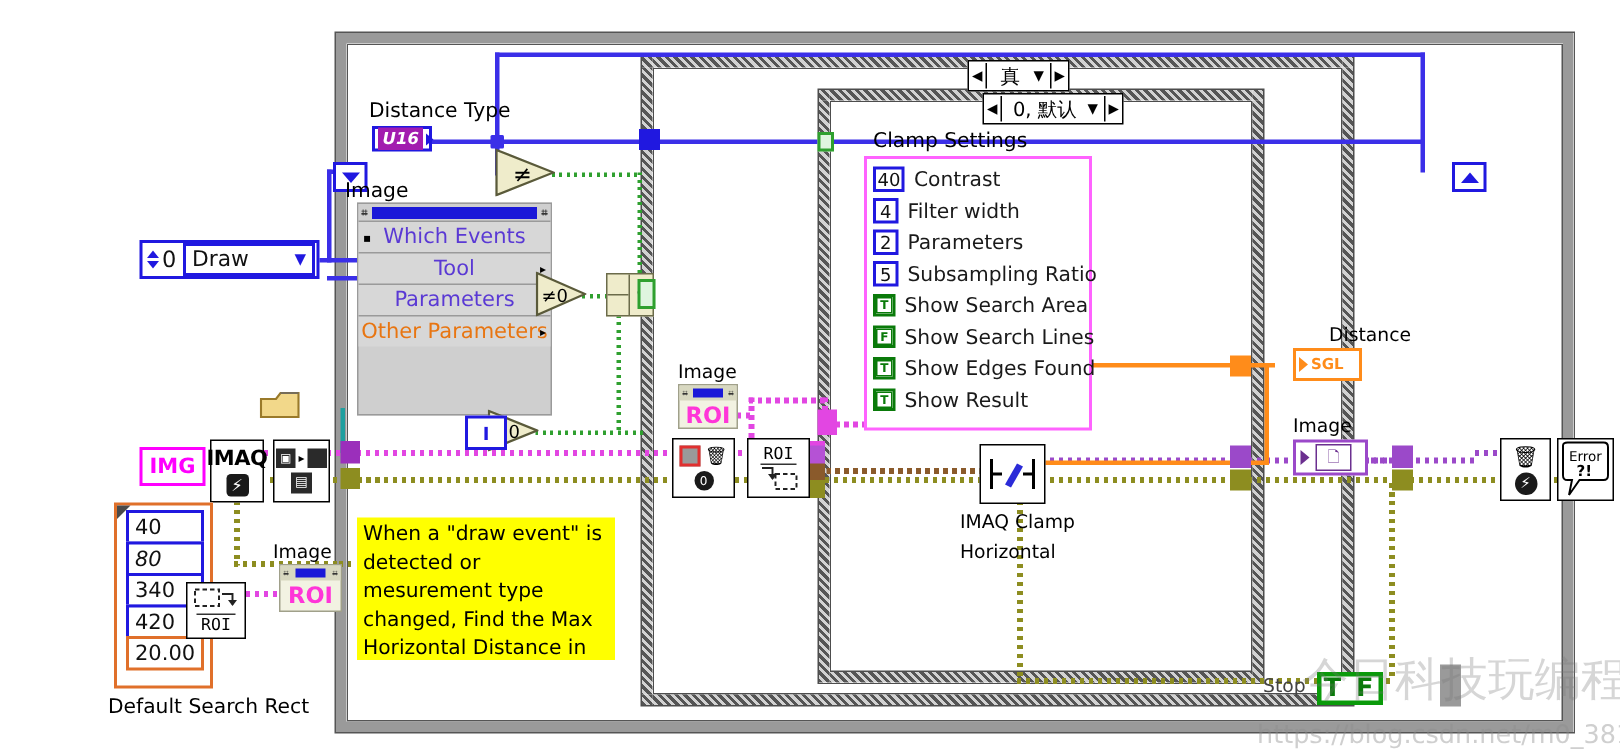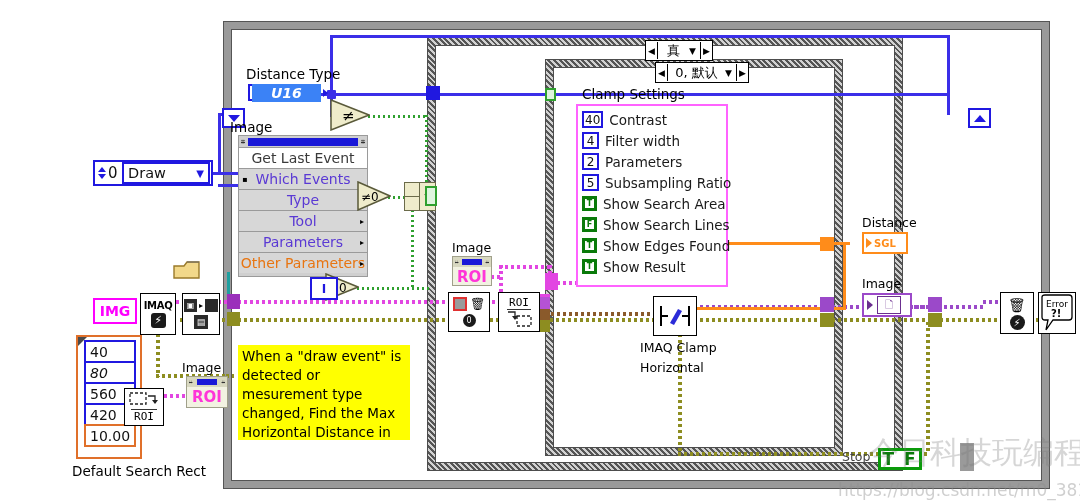--- a/index.html
+++ b/index.html
@@ -20,22 +20,22 @@
   .casesel .ar{width:11px;height:17px;display:flex;align-items:center;justify-content:center;
            font-size:9px;border-right:1px solid #000;}
   .casesel .ar.r{border-right:none;border-left:1px solid #000;}
   .casesel .lbl{flex:1;text-align:center;padding:0 4px;white-space:nowrap;}
   .casesel .dn{font-size:9px;padding-right:4px;}
   
   .lab{position:absolute;font-size:13.5px;color:#000;white-space:nowrap;}
   .lab.sm{font-size:12.5px;}
   .u16{position:absolute;border:2px solid #2018e0;background:#fff;height:17px;
        display:flex;align-items:center;box-sizing:border-box;}
-  .u16 i{display:block;background:#3b82f6;color:#fff;font-size:14px;font-weight:bold;
-       padding:1px 19px;margin:1px 2px;letter-spacing:0;}
+  .u16 i{display:block;background:#a21caf;color:#fff;font-size:11px;font-weight:bold;
+       padding:1px 3px;margin:1px 2px;letter-spacing:0;}
   .u16 .tri{width:0;height:0;border-left:5px solid #2018e0;border-top:4px solid transparent;
        border-bottom:4px solid transparent;}
   
   .w{position:absolute;}
   .wh{height:3px;} .wv{width:3px;}
   .blue{background:#3b2fe8;}
   .orange{background:#ff8c1a;}
   .teal{background:#1f9f9f;}
   .dotgreen{background:repeating-linear-gradient(90deg,#2fa02f 0 2px,transparent 2px 5px);}
   .dotgreenV{background:repeating-linear-gradient(180deg,#2fa02f 0 2px,transparent 2px 5px);}
@@ -206,30 +206,23 @@
     </div>
   </div>
 
   <div class="lab" style="left:230px;top:119px;">Image</div>
   <div class="evt" style="left:238px;top:135px;width:130px;height:142px;">
     <div class="bar">
       <s class="gl">⌗</s>
       <div class="inner"></div>
       <s class="gl">⌗</s>
     </div>
-    <div class="row white">
-      <span>Get Last Event</span>
-    </div>
     <div class="row grey">
       <span class="larr">▪</span>
       <span>Which Events</span>
-    </div>
-    <div class="row grey">
-      <span>Type</span>
-      <span class="arr">▸</span>
     </div>
     <div class="row grey">
       <span>Tool</span>
       <span class="arr">▸</span>
     </div>
     <div class="row grey">
       <span>Parameters</span>
       <span class="arr">▸</span>
     </div>
     <div class="row grey ora">
@@ -339,44 +332,44 @@
       <path d="M2 8 L12 8 L15 4 L27 4 L27 20 L2 20 Z" fill="#f2d88a" stroke="#9a7a2a" stroke-width="1.4"></path>
       <path d="M15 4 L27 4" stroke="#6a6a6a" stroke-width="1"></path>
     </svg>
   </div>
 
   <div class="imgname" style="left:93px;top:298px;width:40px;height:22px;">
     <span>IMG</span>
   </div>
 
   <div class="imaqIcon" style="left:140px;top:293px;width:36px;height:42px;">
-    <div style="font-size:10px;font-weight:bold;color:#000;letter-spacing:-.3px;">IMAQ</div>
+    <div style="font-size:14px;font-weight:bold;color:#000;letter-spacing:-.3px;">IMAQ</div>
     <div style="width:15px;height:15px;border-radius:3px;background:#1a1a1a;color:#fff;font-size:11px;
                 display:flex;align-items:center;justify-content:center;margin-top:2px;">⚡</div>
   </div>
 
   <div class="imaqIcon" style="left:182px;top:293px;width:38px;height:42px;">
     <div style="display:flex;align-items:center;gap:2px;">
       <div style="width:13px;height:13px;background:#2a2a2a;color:#fff;font-size:8px;display:flex;
                   align-items:center;justify-content:center;">▣</div>
       <div style="font-size:8px;">▸</div>
       <div style="width:13px;height:13px;background:#2a2a2a;"></div>
     </div>
     <div style="width:14px;height:14px;background:#2a2a2a;color:#fff;font-size:9px;
                 display:flex;align-items:center;justify-content:center;margin-top:3px;">▤</div>
   </div>
 
   <div class="arrshell" style="left:76px;top:335px;width:66px;height:124px;">
     <div class="corner"></div>
     <div style="position:absolute;left:6px;top:3px;">
       <div class="el">40</div>
       <div class="el" style="margin-top:-2px;font-style:italic;">80</div>
-      <div class="el" style="margin-top:-2px;">560</div>
+      <div class="el" style="margin-top:-2px;">340</div>
       <div class="el" style="margin-top:-2px;">420</div>
-      <div class="el last" style="margin-top:-2px;">10.00</div>
+      <div class="el last" style="margin-top:-2px;">20.00</div>
     </div>
   </div>
   <div class="lab" style="left:72px;top:463px;">Default Search Rect</div>
 
   <div class="node" style="left:124px;top:388px;width:40px;height:38px;flex-direction:column;">
     <svg width="30" height="16">
       <rect x="1" y="2" width="16" height="11" fill="none" stroke="#222" stroke-width="1.3" stroke-dasharray="3,2"></rect>
       <path d="M19 5 L26 5 L26 12" fill="none" stroke="#222" stroke-width="1.3"></path>
       <path d="M23 9 L26 13 L29 9" fill="#222"></path>
     </svg>
@@ -429,21 +422,21 @@
   <div class="node" style="left:653px;top:296px;width:44px;height:40px;">
     <svg width="34" height="26">
       <path d="M3 3 L3 23 M31 3 L31 23" stroke="#000" stroke-width="2"></path>
       <path d="M3 13 L10 13 M24 13 L31 13" stroke="#000" stroke-width="2"></path>
       <polygon points="12,20 20,6 24,8 16,22" fill="#2b2bd8"></polygon>
     </svg>
   </div>
   <div class="lab sm" style="left:640px;top:340px;">IMAQ Clamp</div>
   <div class="lab sm" style="left:640px;top:360px;">Horizontal</div>
 
-  <div class="lab sm" style="left:862px;top:215px;">Distance</div>
+  <div class="lab sm" style="left:886px;top:215px;">Distance</div>
   <div class="abs" style="left:862px;top:232px;width:46px;height:22px;border:2px solid #ff8c1a;background:#fff;
               display:flex;align-items:center;box-sizing:border-box;">
     <div style="width:0;height:0;border-left:6px solid #ff8c1a;border-top:5px solid transparent;
                 border-bottom:5px solid transparent;margin-left:2px;"></div>
     <span style="font-size:10px;font-weight:bold;color:#ff8c1a;margin-left:2px;">SGL</span>
   </div>
 
   <div class="lab sm" style="left:862px;top:276px;">Image</div>
   <div class="abs" style="left:862px;top:293px;width:50px;height:24px;border:2px solid #9b49c9;background:#fff;
               display:flex;align-items:center;box-sizing:border-box;">

